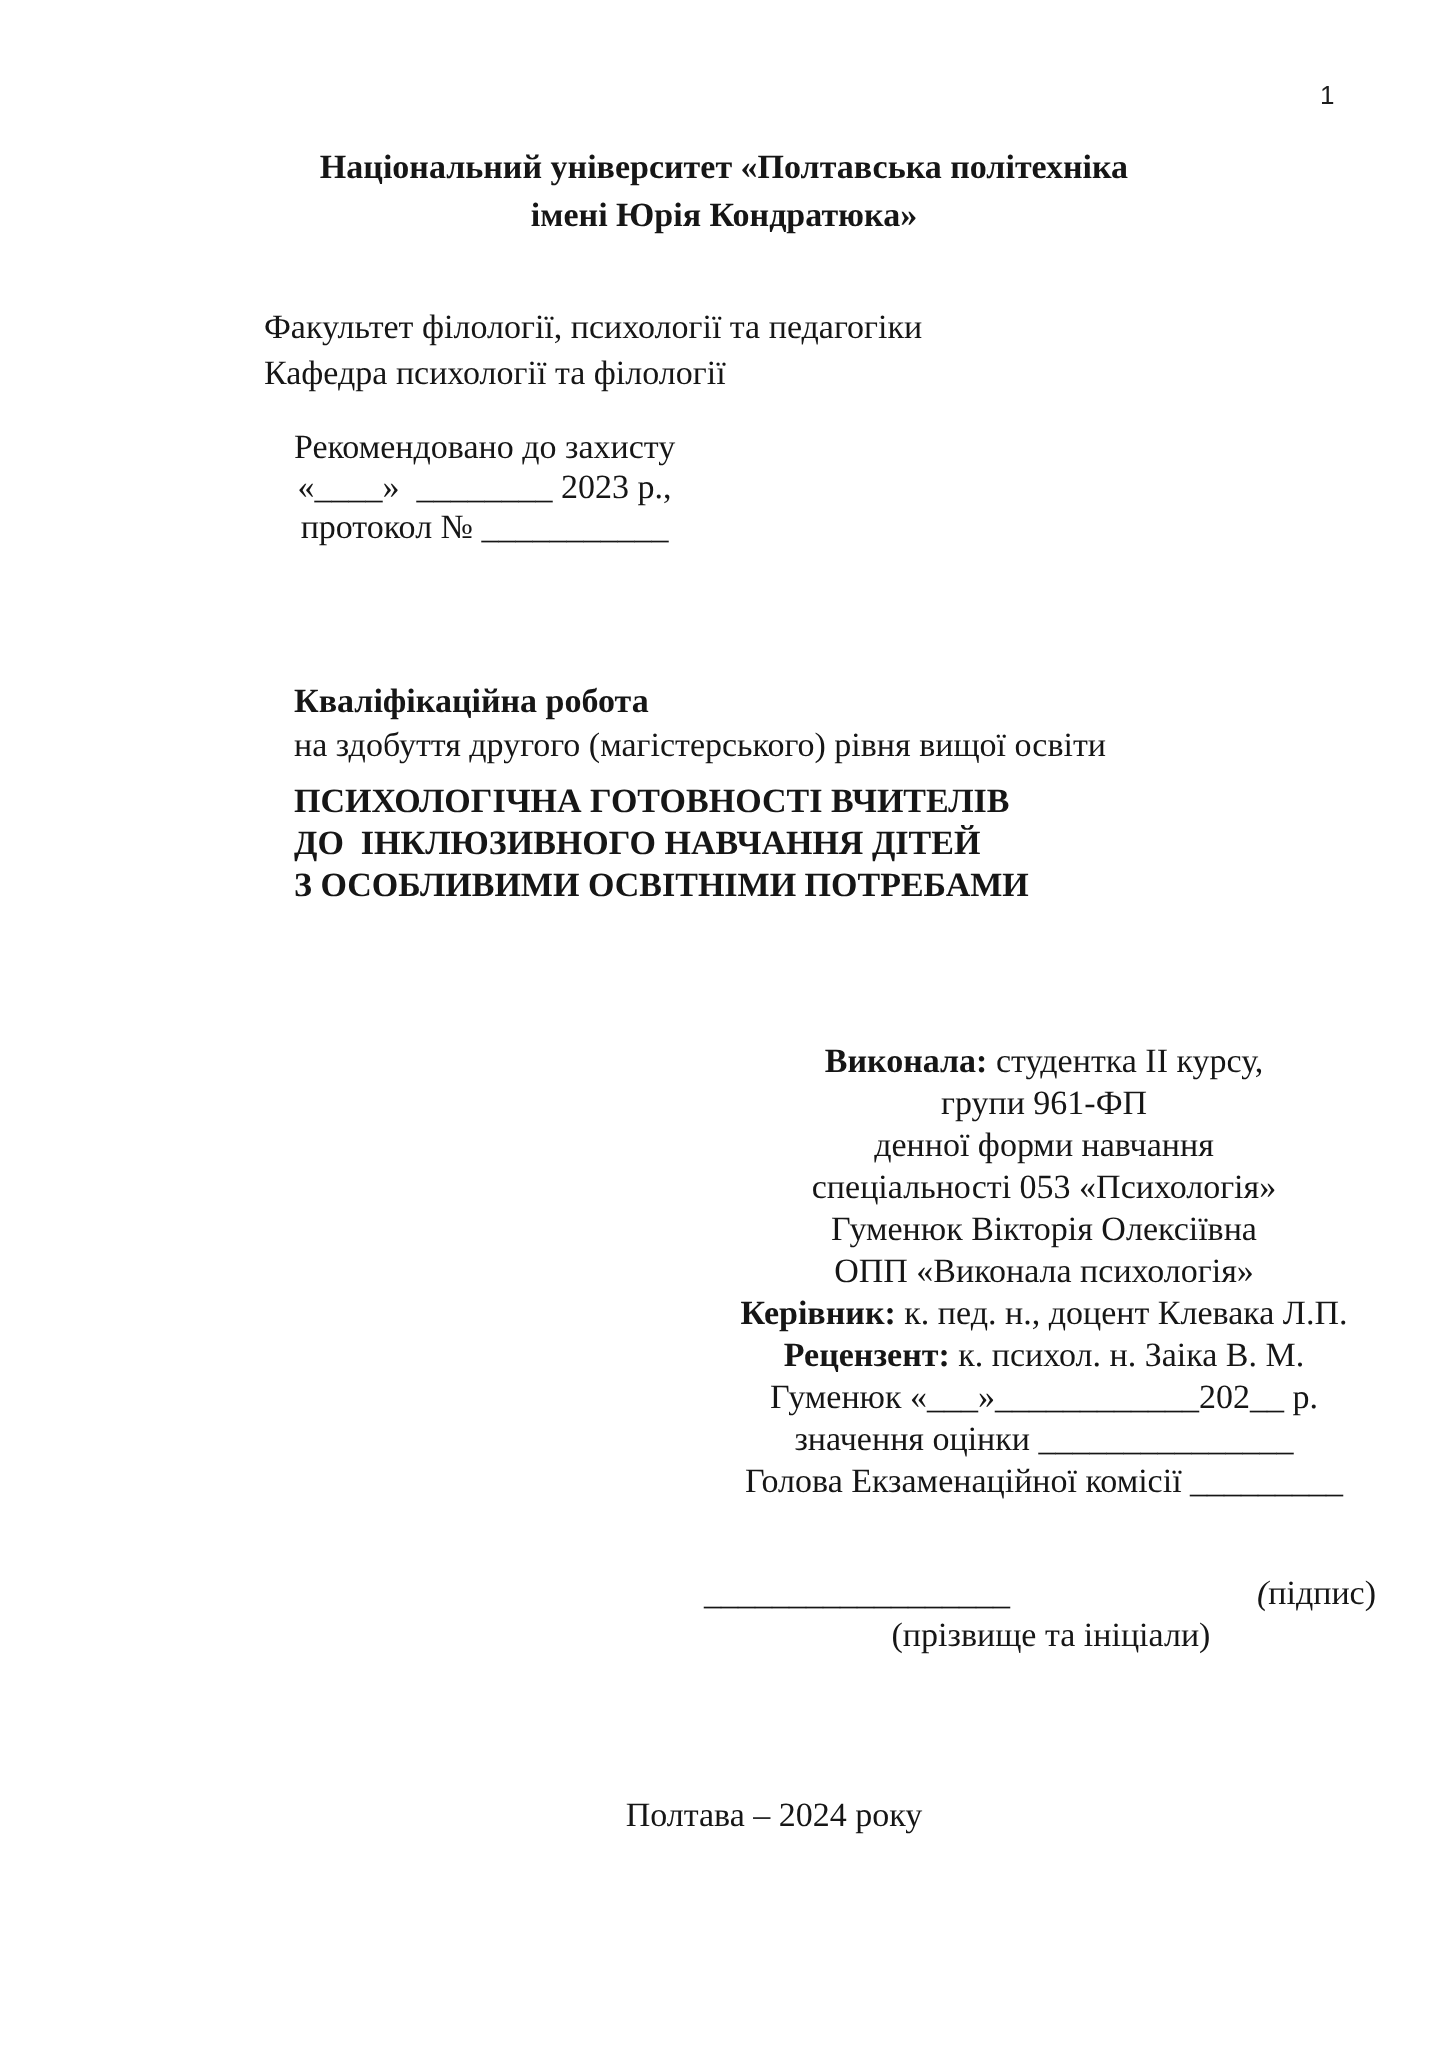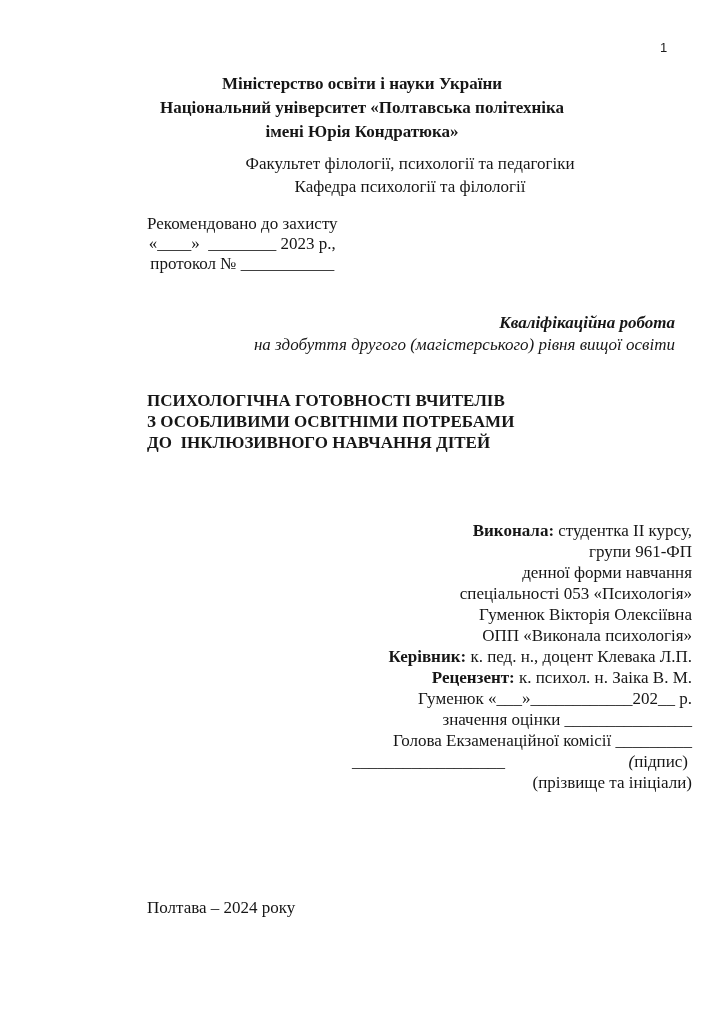--- a/index.html
+++ b/index.html
@@ -32,82 +32,81 @@
     top: 72px;
     left: 0;
     width: 724px;
     text-align: center;
     font-weight: bold;
     line-height: 24px;
   }
   .faculty-block {
     position: absolute;
     top: 152px;
-    left: 146px;
+    left: 132px;
     width: 528px;
-    text-align: center;
     line-height: 23px;
   }
   .recommend-block {
     position: absolute;
     top: 214px;
     left: 147px;
     line-height: 20px;
     text-align: center;
   }
   .qual-block {
     position: absolute;
-    top: 312px;
+    top: 340px;
     left: 147px;
     width: 528px;
-    text-align: right;
+    text-align: left;
     line-height: 22px;
-    font-style: italic;
   }
   .thesis-title-block {
     position: absolute;
     top: 390px;
     left: 147px;
     width: 528px;
     text-align: left;
     font-weight: bold;
     line-height: 21px;
   }
   .executor-block {
     position: absolute;
     top: 520px;
     left: 352px;
     width: 340px;
     line-height: 21px;
-    text-align: right;
+    text-align: center;
   }
   .signature-row {
     display: flex;
     justify-content: space-between;
     width: 336px;
     white-space: pre;
+    margin-top: 35px;
   }
   .sig-paren { font-style: italic; }
   .name-caption { padding-left: 7px; white-space: pre; }
   .city-block {
     position: absolute;
     top: 898px;
     left: 147px;
     width: 480px;
+    text-align: center;
   }
 </style>
 </head>
 <body>
 
 <div class="page">
 
   <div class="page-number">1</div>
 
   <div class="header-block">
-    <div class="line">Міністерство освіти і науки України</div>
     <div class="line">Національний університет «Полтавська політехніка</div>
     <div class="line">імені Юрія Кондратюка»</div>
   </div>
 
   <div class="faculty-block">
     <div class="line">Факультет філології, психології та педагогіки</div>
     <div class="line">Кафедра психології та філології</div>
   </div>
 
   <div class="recommend-block">
@@ -116,22 +115,22 @@
     <div class="line">протокол № ___________</div>
   </div>
 
   <div class="qual-block">
     <div class="line b">Кваліфікаційна робота</div>
     <div class="line">на здобуття другого (магістерського) рівня вищої освіти</div>
   </div>
 
   <div class="thesis-title-block">
     <div class="line">ПСИХОЛОГІЧНА ГОТОВНОСТІ ВЧИТЕЛІВ</div>
+    <div class="line">ДО  ІНКЛЮЗИВНОГО НАВЧАННЯ ДІТЕЙ</div>
     <div class="line">З ОСОБЛИВИМИ ОСВІТНІМИ ПОТРЕБАМИ</div>
-    <div class="line">ДО  ІНКЛЮЗИВНОГО НАВЧАННЯ ДІТЕЙ</div>
   </div>
 
   <div class="executor-block">
     <div class="line"><span class="b">Виконала:</span><span> студентка ІІ курсу,</span></div>
     <div class="line"><span>групи 961-ФП</span></div>
     <div class="line"><span>денної форми навчання</span></div>
     <div class="line"><span>спеціальності 053 «Психологія»</span></div>
     <div class="line"><span>Гуменюк Вікторія Олексіївна</span></div>
     <div class="line"><span>ОПП «Виконала психологія»</span></div>
     <div class="line"><span class="b">Керівник:</span><span> к. пед. н., доцент Клевака Л.П.</span></div>

